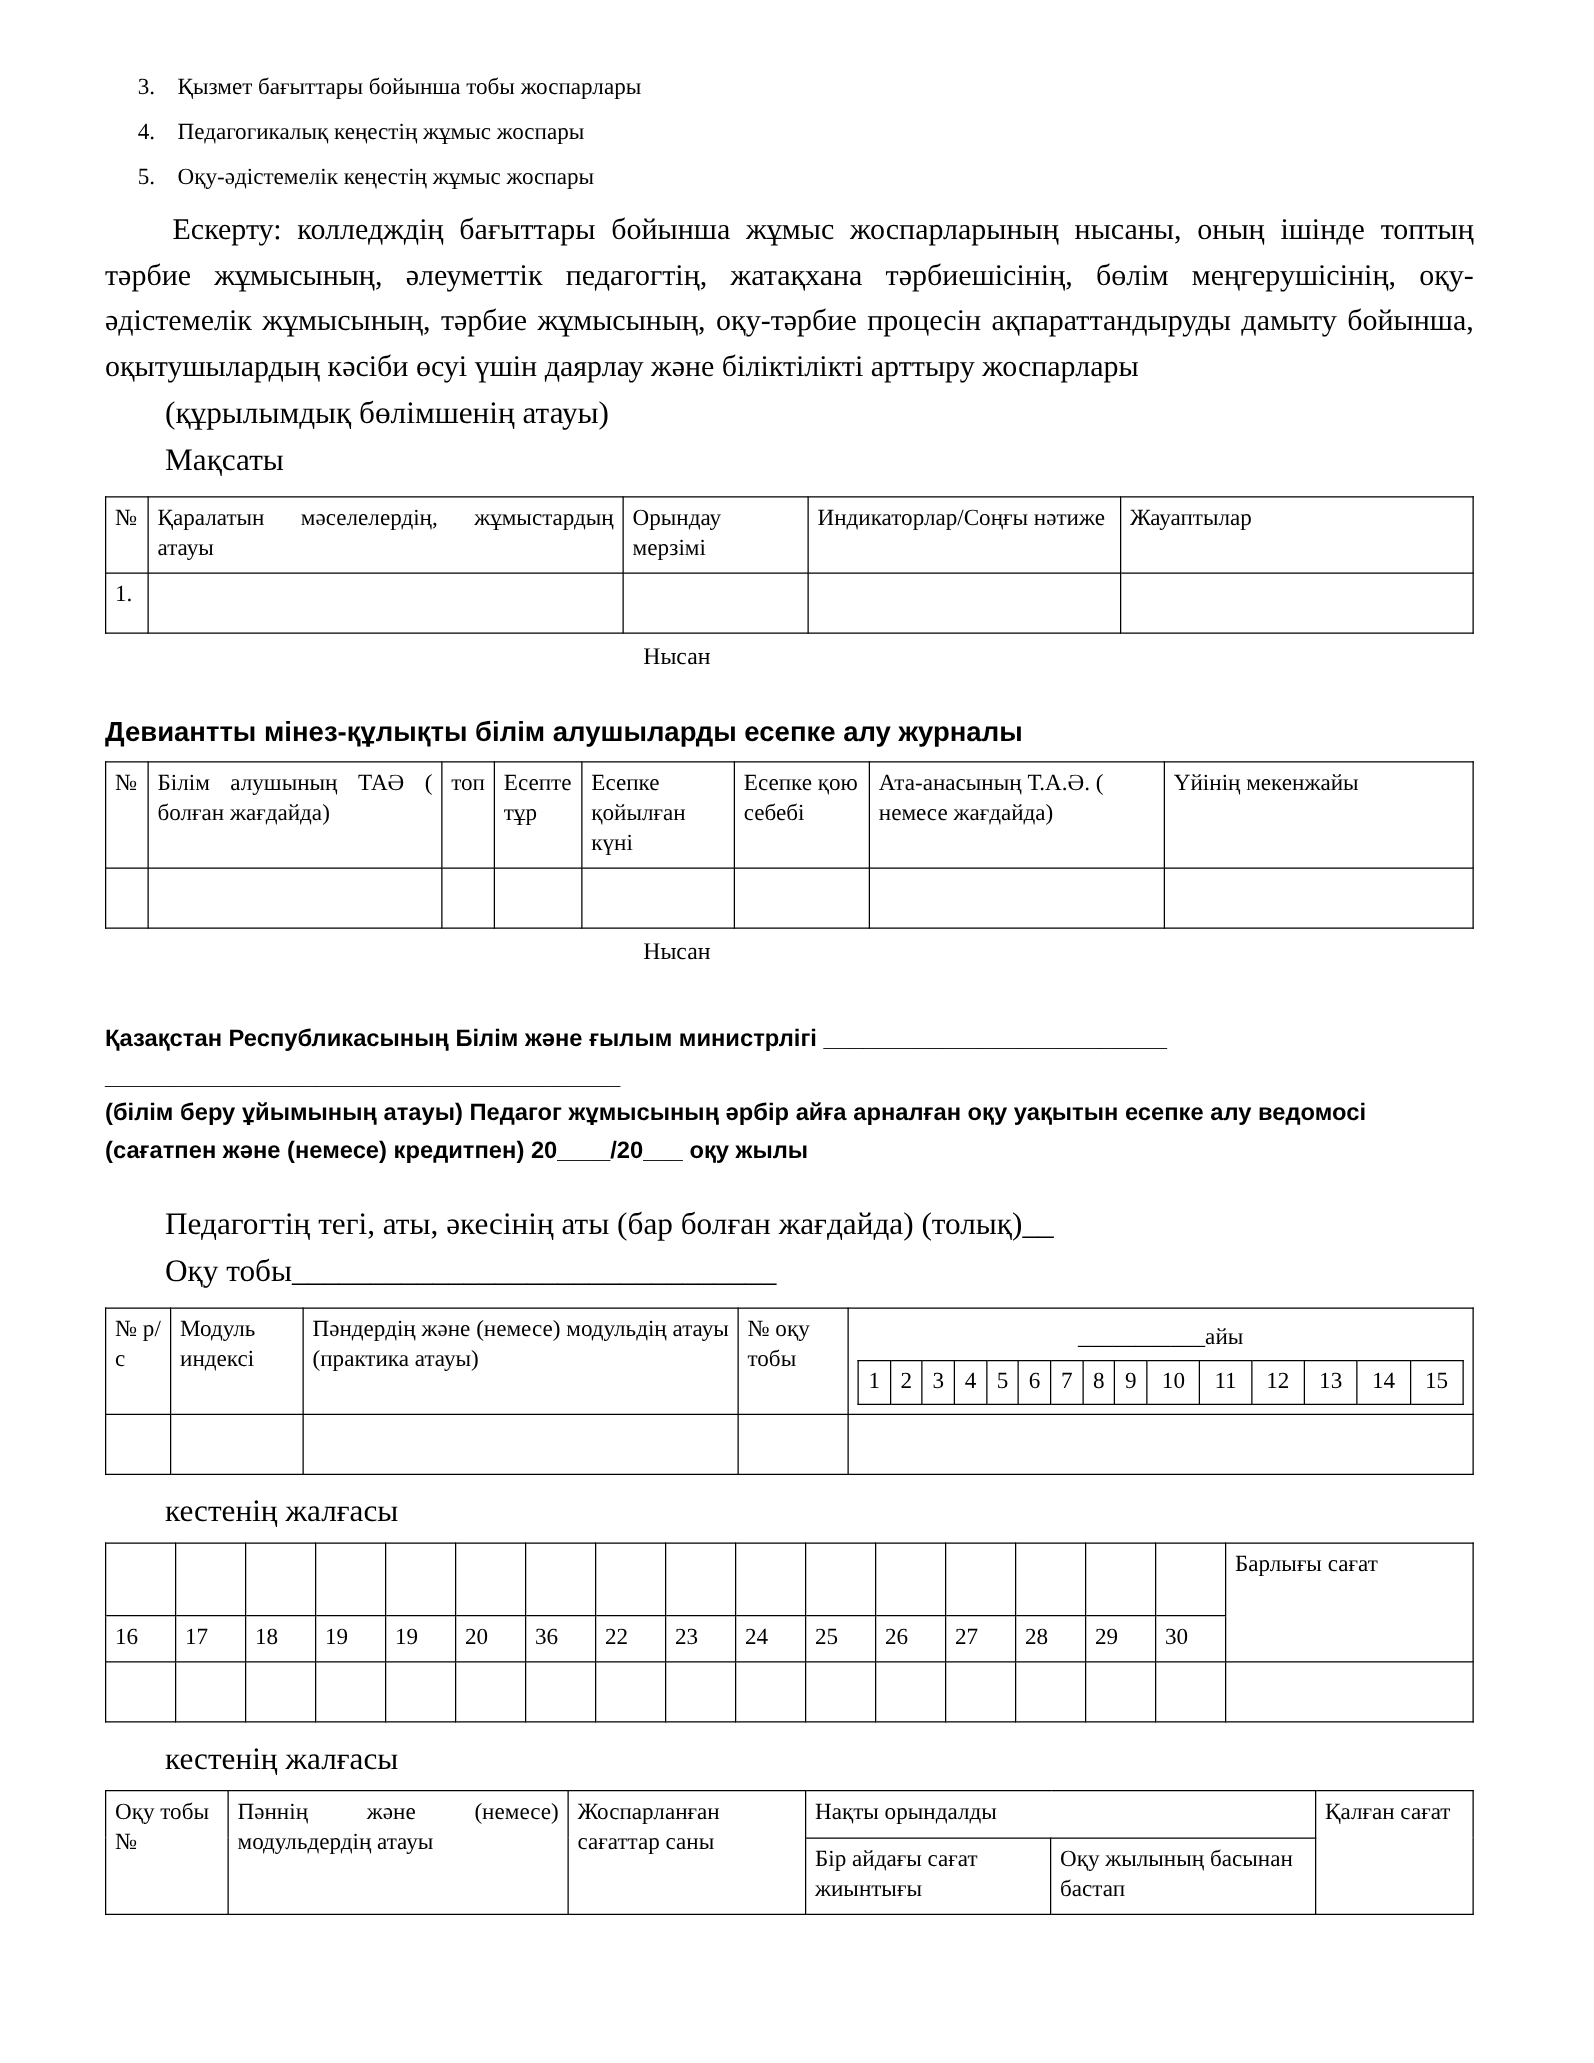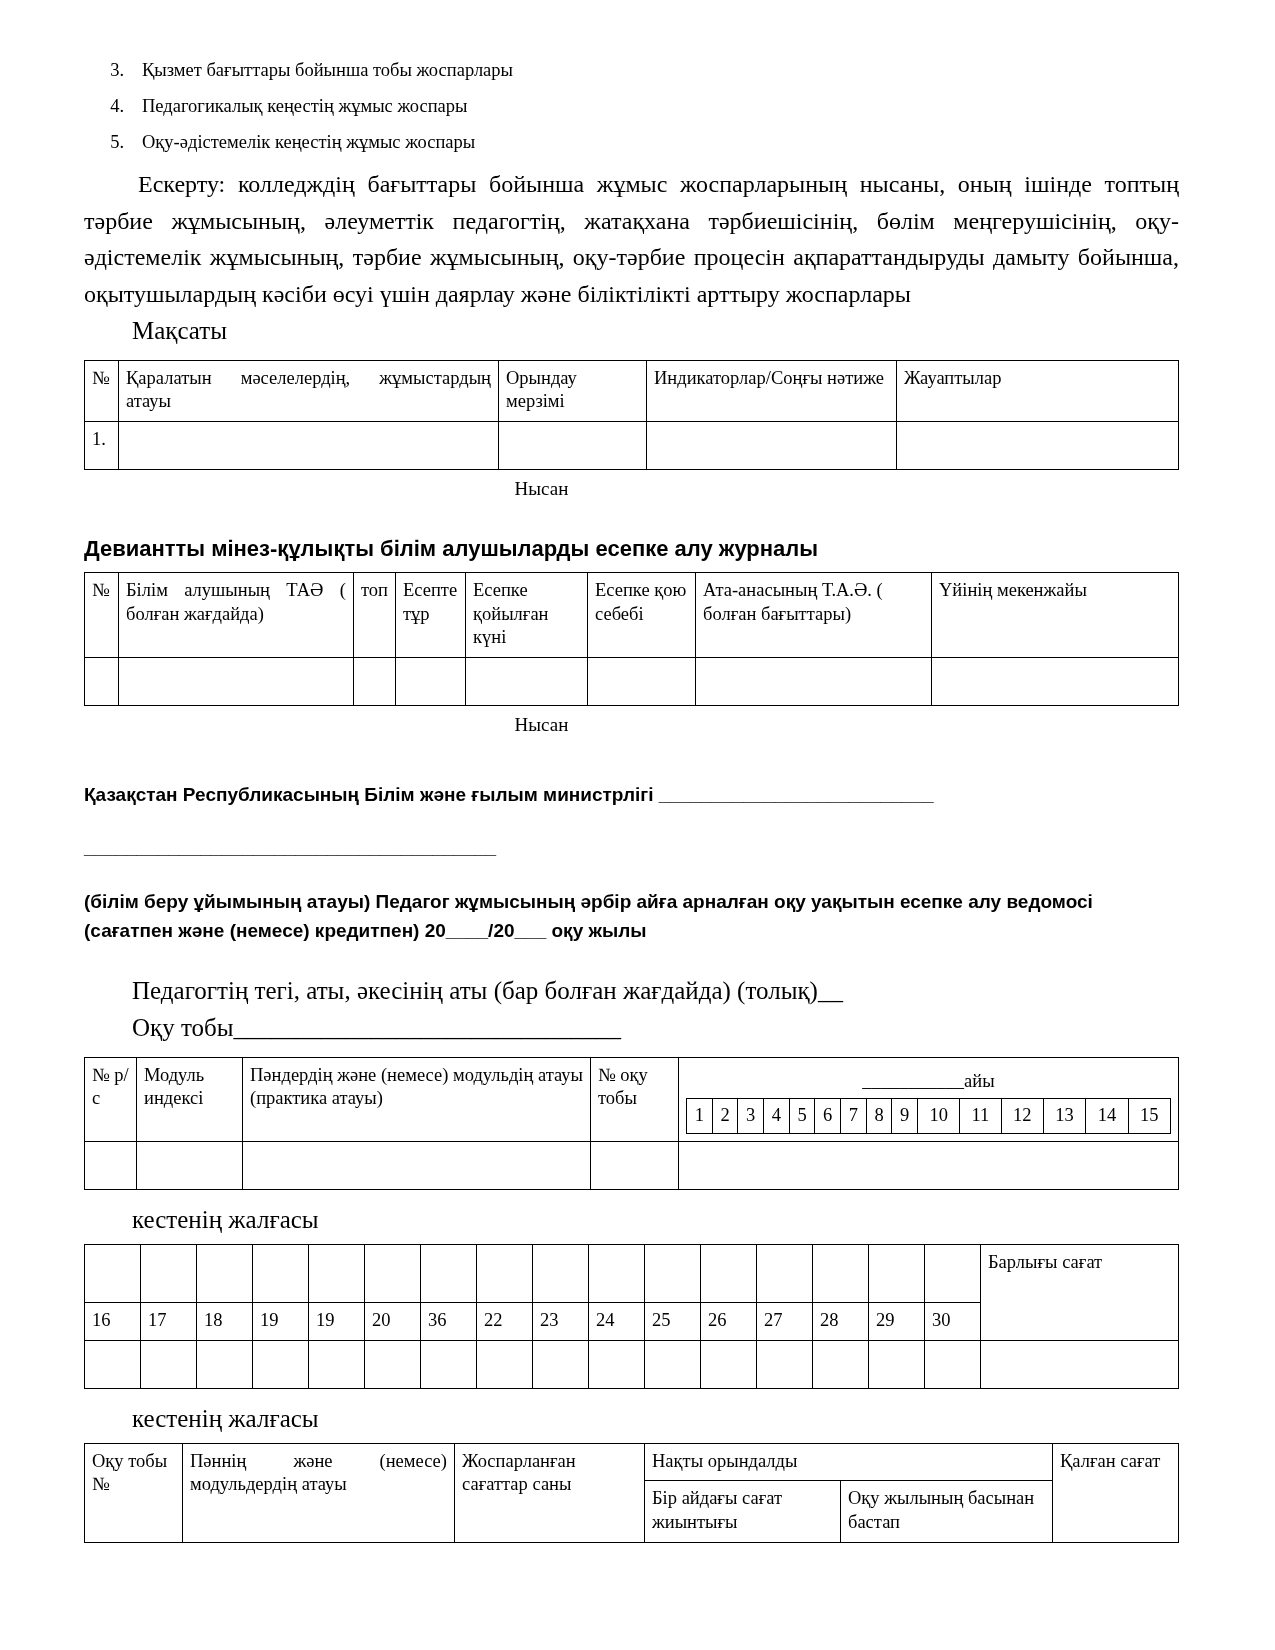--- a/index.html
+++ b/index.html
@@ -91,21 +91,21 @@
   }
   .heading-bold {
     font-size: 19px;
     font-weight: bold;
     font-family: "Liberation Sans", sans-serif;
     line-height: 1.55;
     margin: 0;
   }
   .block-gap-lg { margin-top: 44px; }
   .block-gap-md { margin-top: 26px; }
-  .block-gap-sm { margin-top: 24px; }
+  .block-gap-sm { margin-top: 0; }
 
   .cont-label {
     font-size: 25px;
     padding-left: 48px;
     margin: 16px 0 0 0;
   }
 
   
   .days-head {
     text-align: center;
@@ -140,20 +140,21 @@
       <span>Педагогикалық кеңестің жұмыс жоспары</span>
     </li>
     <li>
       <span class="li-num">5.</span>
       <span>Оқу-әдістемелік кеңестің жұмыс жоспары</span>
     </li>
   </ol>
 
   <p class="para-justify">Ескерту: колледждің бағыттары бойынша жұмыс жоспарларының нысаны, оның ішінде топтың тәрбие жұмысының, әлеуметтік педагогтің, жатақхана тәрбиешісінің, бөлім меңгерушісінің, оқу-әдістемелік жұмысының, тәрбие жұмысының, оқу-тәрбие процесін ақпараттандыруды дамыту бойынша, оқытушылардың кәсіби өсуі үшін даярлау және біліктілікті арттыру жоспарлары</p>
 
+  <p class="indent-line">(құрылымдық бөлімшенің атауы)</p>
   <p class="indent-line">Мақсаты</p>
 
   <table class="doc">
     <colgroup>
       <col style="width:34px">
       <col style="width:380px">
       <col style="width:148px">
       <col style="width:250px">
       <col style="width:none">
     </colgroup>
@@ -190,21 +191,21 @@
       <col>
     </colgroup>
     <tbody>
       <tr>
         <td class="vcenter">№</td>
         <td class="just">Білім алушының ТАӘ ( болған жағдайда)</td>
         <td class="vcenter">топ</td>
         <td>Есепте тұр</td>
         <td>Есепке қойылған күні</td>
         <td class="vcenter">Есепке қою себебі</td>
-        <td class="vcenter">Ата-анасының Т.А.Ә. ( болған бағыттары)</td>
+        <td class="vcenter">Ата-анасының Т.А.Ә. ( немесе жағдайда)</td>
         <td class="vcenter">Үйінің мекенжайы</td>
       </tr>
       <tr>
         <td class="empty-row"></td>
         <td class="empty-row"></td>
         <td class="empty-row"></td>
         <td class="empty-row"></td>
         <td class="empty-row"></td>
         <td class="empty-row"></td>
         <td class="empty-row"></td>

